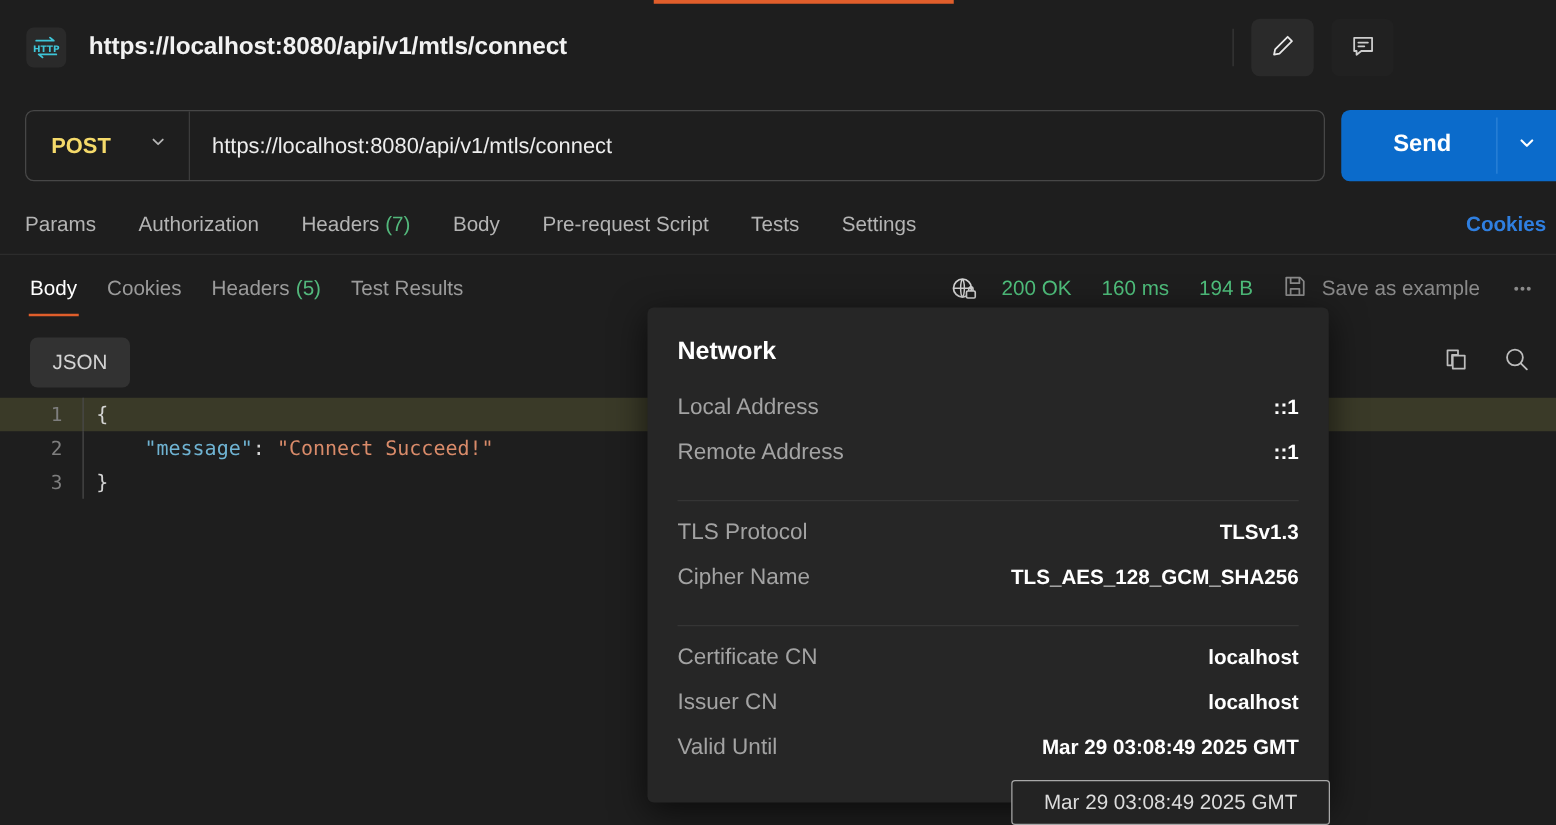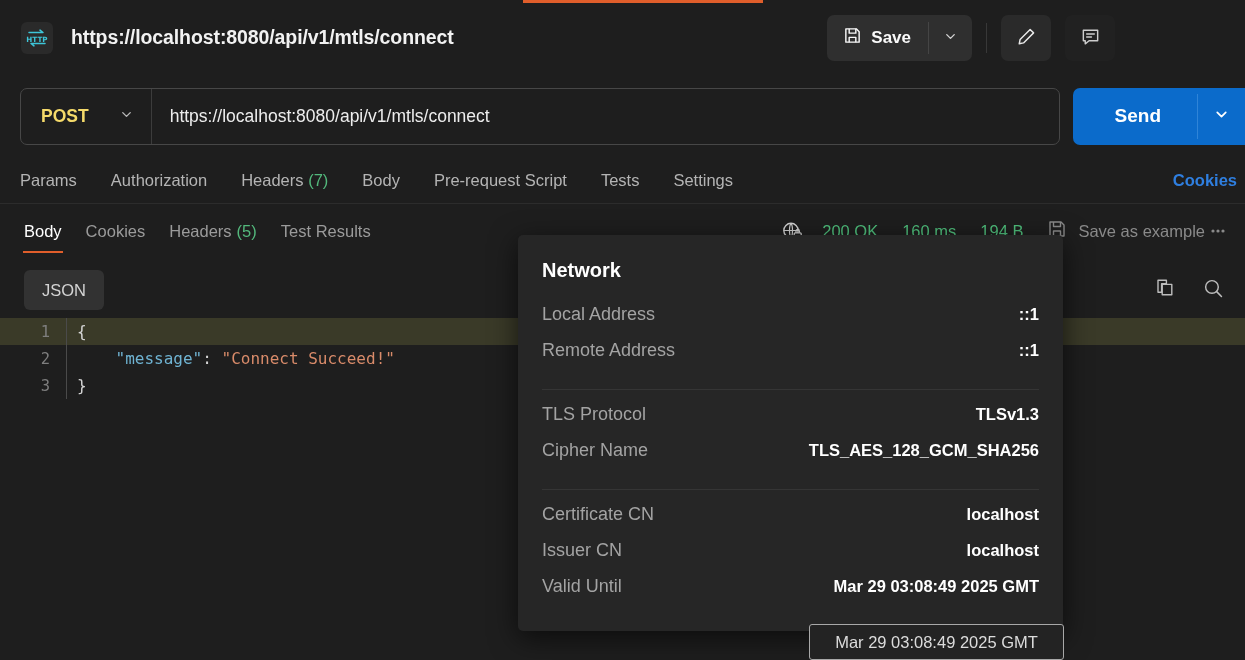--- a/index.html
+++ b/index.html
@@ -128,21 +128,21 @@
     height: 2px; background: #e05e2b;
   }
   .restab .cnt { color: #53b87c; margin-left: 5px; }
   .status-area {
     margin-left: auto; display: flex; align-items: center; gap: 0; padding-right: 6px;
   }
   .globe-lock { margin-right: 18px; display: flex; align-items: center; cursor: pointer; }
   .stat { color: #4fbf7c; font-size: 16.5px; margin-right: 24px; white-space: nowrap; }
   .save-example {
     display: flex; align-items: center; gap: 11px; color: #8a8a8a; font-size: 16.5px;
-    cursor: pointer; margin-right: 4px; white-space: nowrap;
+    cursor: pointer; margin-right: 25px; white-space: nowrap;
   }
   .more-dots { display:flex; align-items:center; cursor: pointer; }
 
   
   .viewbar {
     position: absolute; left: 0; top: 264px; width: 1245px; height: 52px;
     display: flex; align-items: center; padding: 0 12px;
   }
   .seg {
     display: flex; align-items: center; height: 40px; background: #272727;
@@ -174,21 +174,21 @@
     font-size: 15.5px; flex: 0 0 auto;
   }
   .gutter-bar { width: 1px; align-self: stretch; background: #4a4a4a; flex: 0 0 auto; }
   .code-txt { padding-left: 10px; white-space: pre; color: #d4d4d4; }
   .tok-key { color: #6fb3d2; }
   .tok-str { color: #d98b6a; }
   .tok-punc { color: #d4d4d4; }
 
   
   .popup {
-    position: absolute; left: 518px; top: 235px; width: 545px; height: 396px;
+    position: absolute; left: 518px; top: 246px; width: 545px; height: 396px;
     background: #262626; border-radius: 5px;
     box-shadow: 0 7px 28px rgba(0,0,0,0.62);
     padding: 24px 24px 0 24px;
   }
   .popup-title {
     color: #ffffff; font-size: 20px; font-weight: bold; margin-bottom: 22px;
   }
   .pgroup { padding-bottom: 13px; }
   .pgroup + .pgroup { border-top: 1px solid #353535; padding-top: 14px; }
   .prow {
@@ -216,39 +216,20 @@
   <div class="header">
     <div class="http-badge">
       <svg width="24" height="24" viewBox="0 0 24 24" fill="none">
         <path d="M4 6.5h14l-3-2.4M20 17.5H6l3 2.4" stroke="#3ec5d8" stroke-width="1.5" stroke-linecap="round" stroke-linejoin="round"></path>
         <text x="12" y="15.6" font-family="DejaVu Sans" font-size="7.2" font-weight="bold" fill="#3ec5d8" text-anchor="middle">HTTP</text>
       </svg>
     </div>
     <div class="req-title">https://localhost:8080/api/v1/mtls/connect</div>
 
     <div class="header-right">
-      <div class="save-group">
-        <button class="save-btn">
-          <span>
-            <svg width="19" height="19" viewBox="0 0 20 20" fill="none">
-              <path d="M3 3h11l3 3v11H3V3z" stroke="#fafafa" stroke-width="1.5" stroke-linejoin="round"></path>
-              <path d="M6.5 3v4.5h7V3M6.5 17v-5h7v5" stroke="#fafafa" stroke-width="1.5" stroke-linejoin="round"></path>
-            </svg>
-          </span>
-          <span>Save</span>
-        </button>
-        <div class="save-divider"></div>
-        <button class="save-caret">
-          <span>
-            <svg width="15" height="15" viewBox="0 0 16 16" fill="none">
-              <path d="M4 6l4 4 4-4" stroke="#cfcfcf" stroke-width="1.5" stroke-linecap="round" stroke-linejoin="round"></path>
-            </svg>
-          </span>
-        </button>
-      </div>
 
       <div class="hdr-sep"></div>
 
       <button class="icon-btn">
         <span>
           <svg width="21" height="21" viewBox="0 0 22 22" fill="none">
             <path d="M14.8 3.6l3.6 3.6L7.9 17.7l-4.5.9.9-4.5L14.8 3.6z" stroke="#e8e8e8" stroke-width="1.5" stroke-linejoin="round"></path>
           </svg>
         </span>
       </button>

